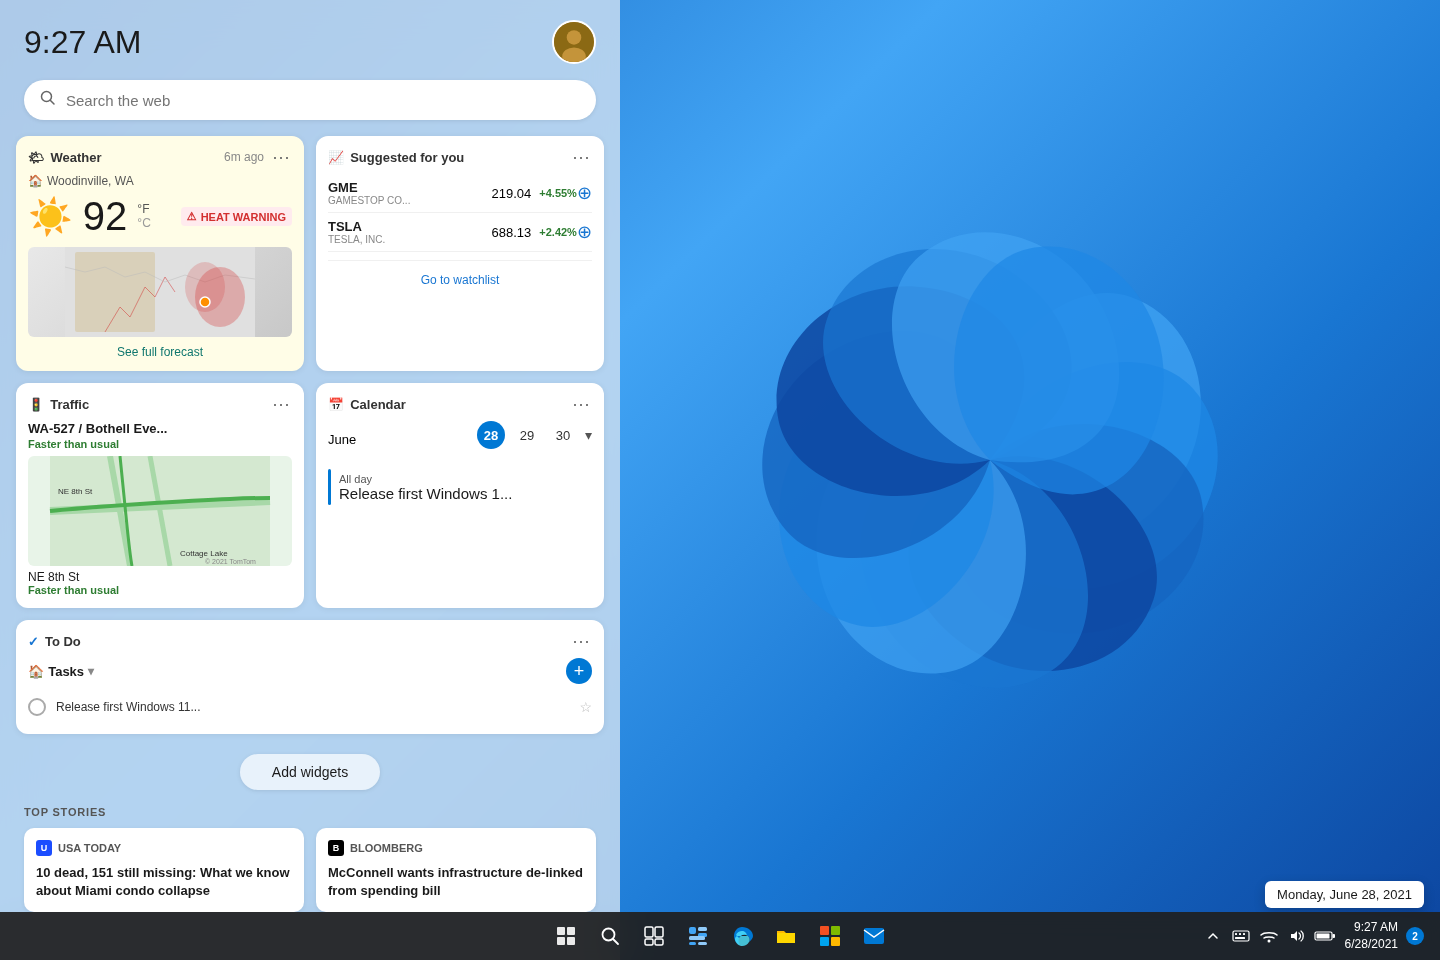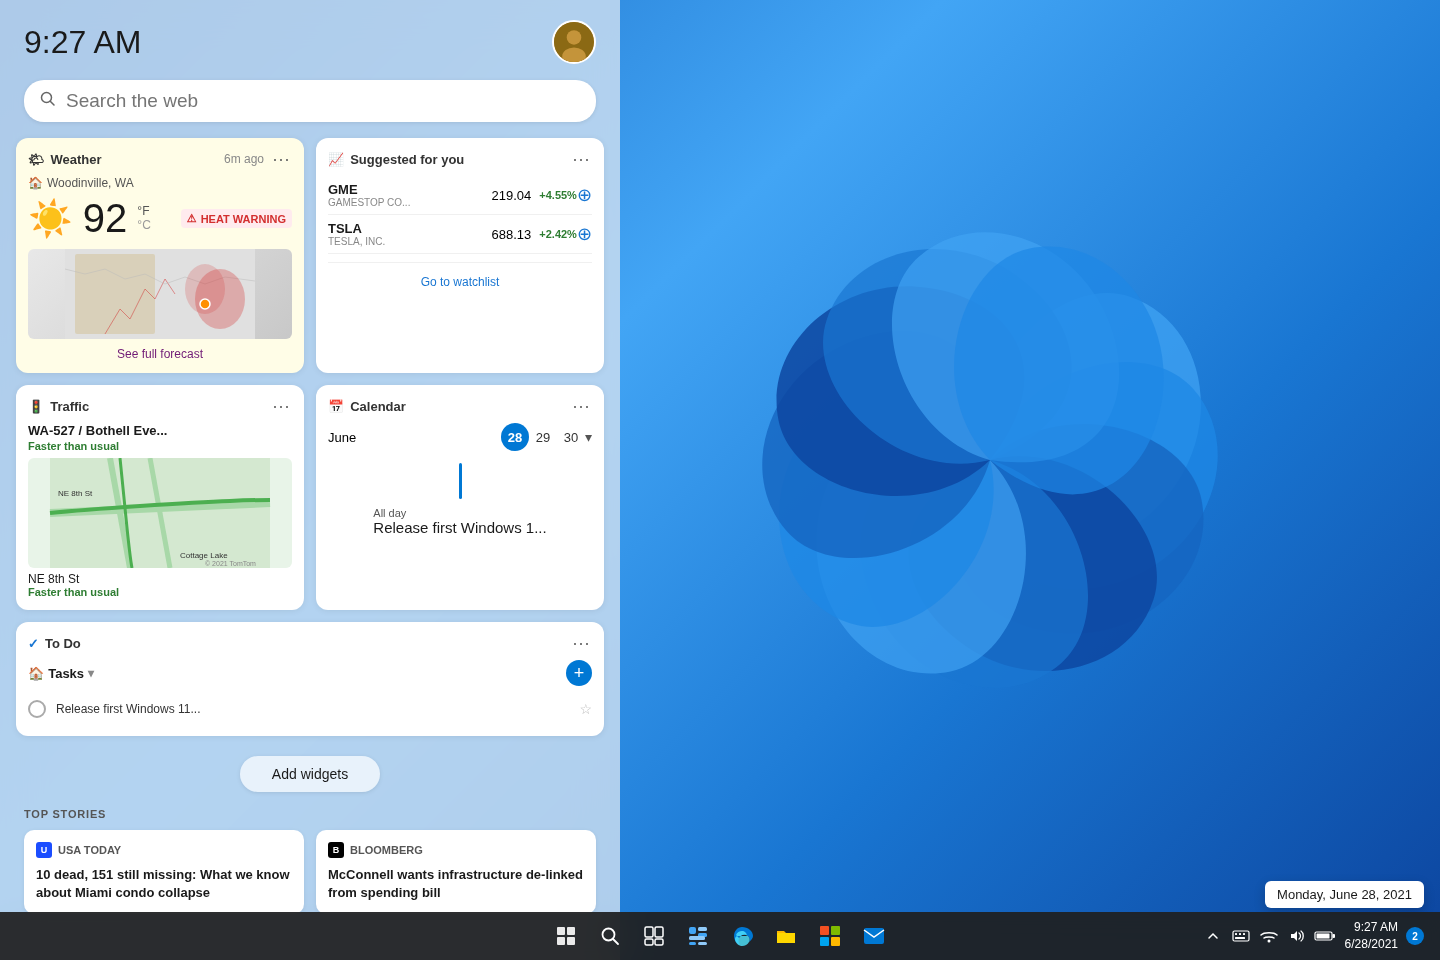--- a/index.html
+++ b/index.html
@@ -84,21 +84,21 @@
       align-items: center;
       padding: 10px 16px;
       gap: 10px;
       box-shadow: 0 1px 4px rgba(0,0,0,0.1);
     }
 
     .search-bar input {
       border: none;
       outline: none;
       flex: 1;
-      font-size: 19px;
+      font-size: 15px;
       color: #333;
       background: transparent;
     }
 
     .search-icon-wrap {
       color: #555;
       font-size: 16px;
     }
 
     
@@ -204,21 +204,21 @@
       height: 90px;
       background: linear-gradient(135deg, #e8e8e8, #c8c8c8);
       border-radius: 6px;
       margin: 8px 0;
       position: relative;
       overflow: hidden;
     }
 
     .see-forecast {
       text-align: center;
-      color: #701a75;
+      color: #0f766e;
       font-size: 12px;
       cursor: pointer;
       margin-top: 4px;
     }
 
     
     .stock-row {
       display: flex;
       align-items: center;
       padding: 6px 0;
@@ -302,21 +302,23 @@
       display: flex;
       align-items: center;
       justify-content: space-between;
       margin-bottom: 8px;
     }
 
     .calendar-month { font-size: 13px; color: #000000; }
 
     .calendar-dates {
       display: flex;
-      align-items: center;
+      gap: 8px;
+      align-items: center;
+      margin-bottom: 8px;
     }
 
     .cal-date {
       width: 28px;
       height: 28px;
       display: flex;
       align-items: center;
       justify-content: center;
       border-radius: 50%;
       font-size: 13px;
@@ -335,21 +337,20 @@
       cursor: pointer;
       color: #555;
       font-size: 14px;
     }
 
     .cal-event {
       display: flex;
       align-items: center;
       gap: 8px;
       padding: 4px 0;
-      flex-direction: column;
     }
 
     .cal-event-bar {
       width: 3px;
       height: 36px;
       background: #0078d4;
       border-radius: 2px;
       flex-shrink: 0;
     }
 

